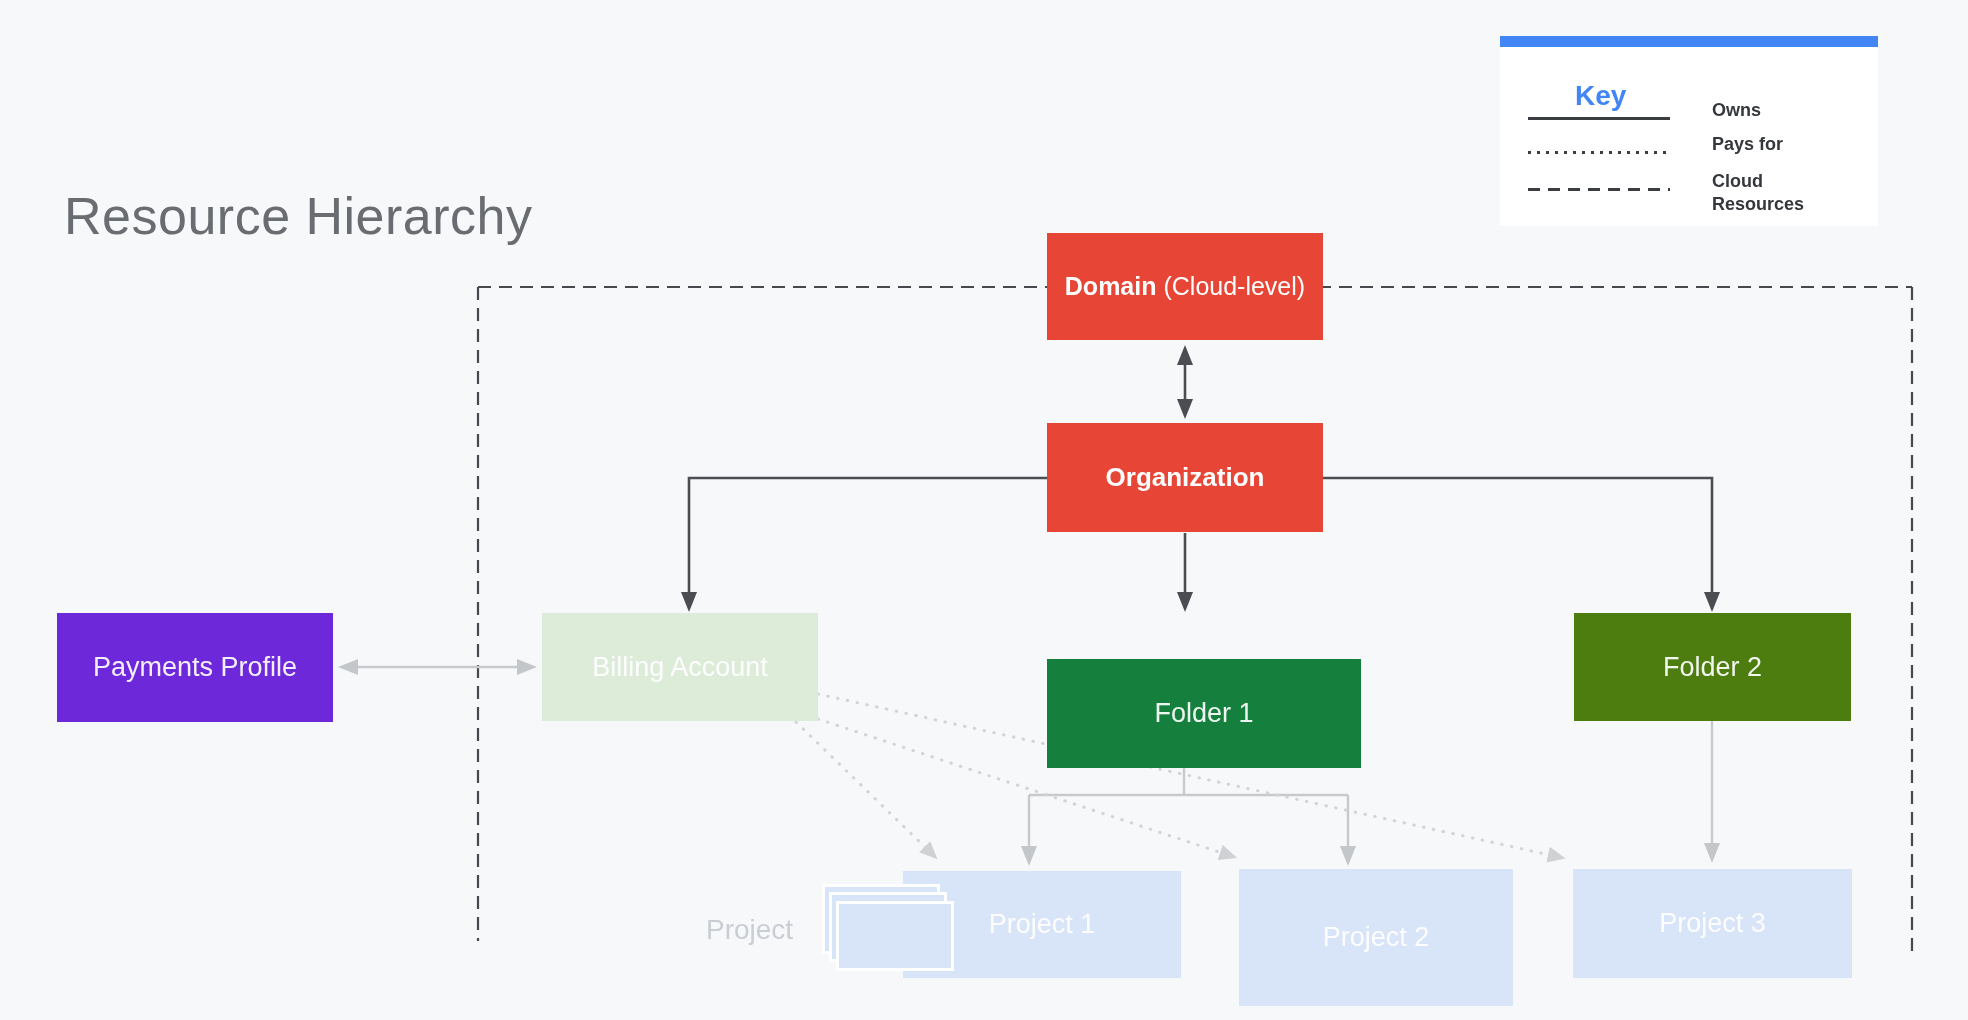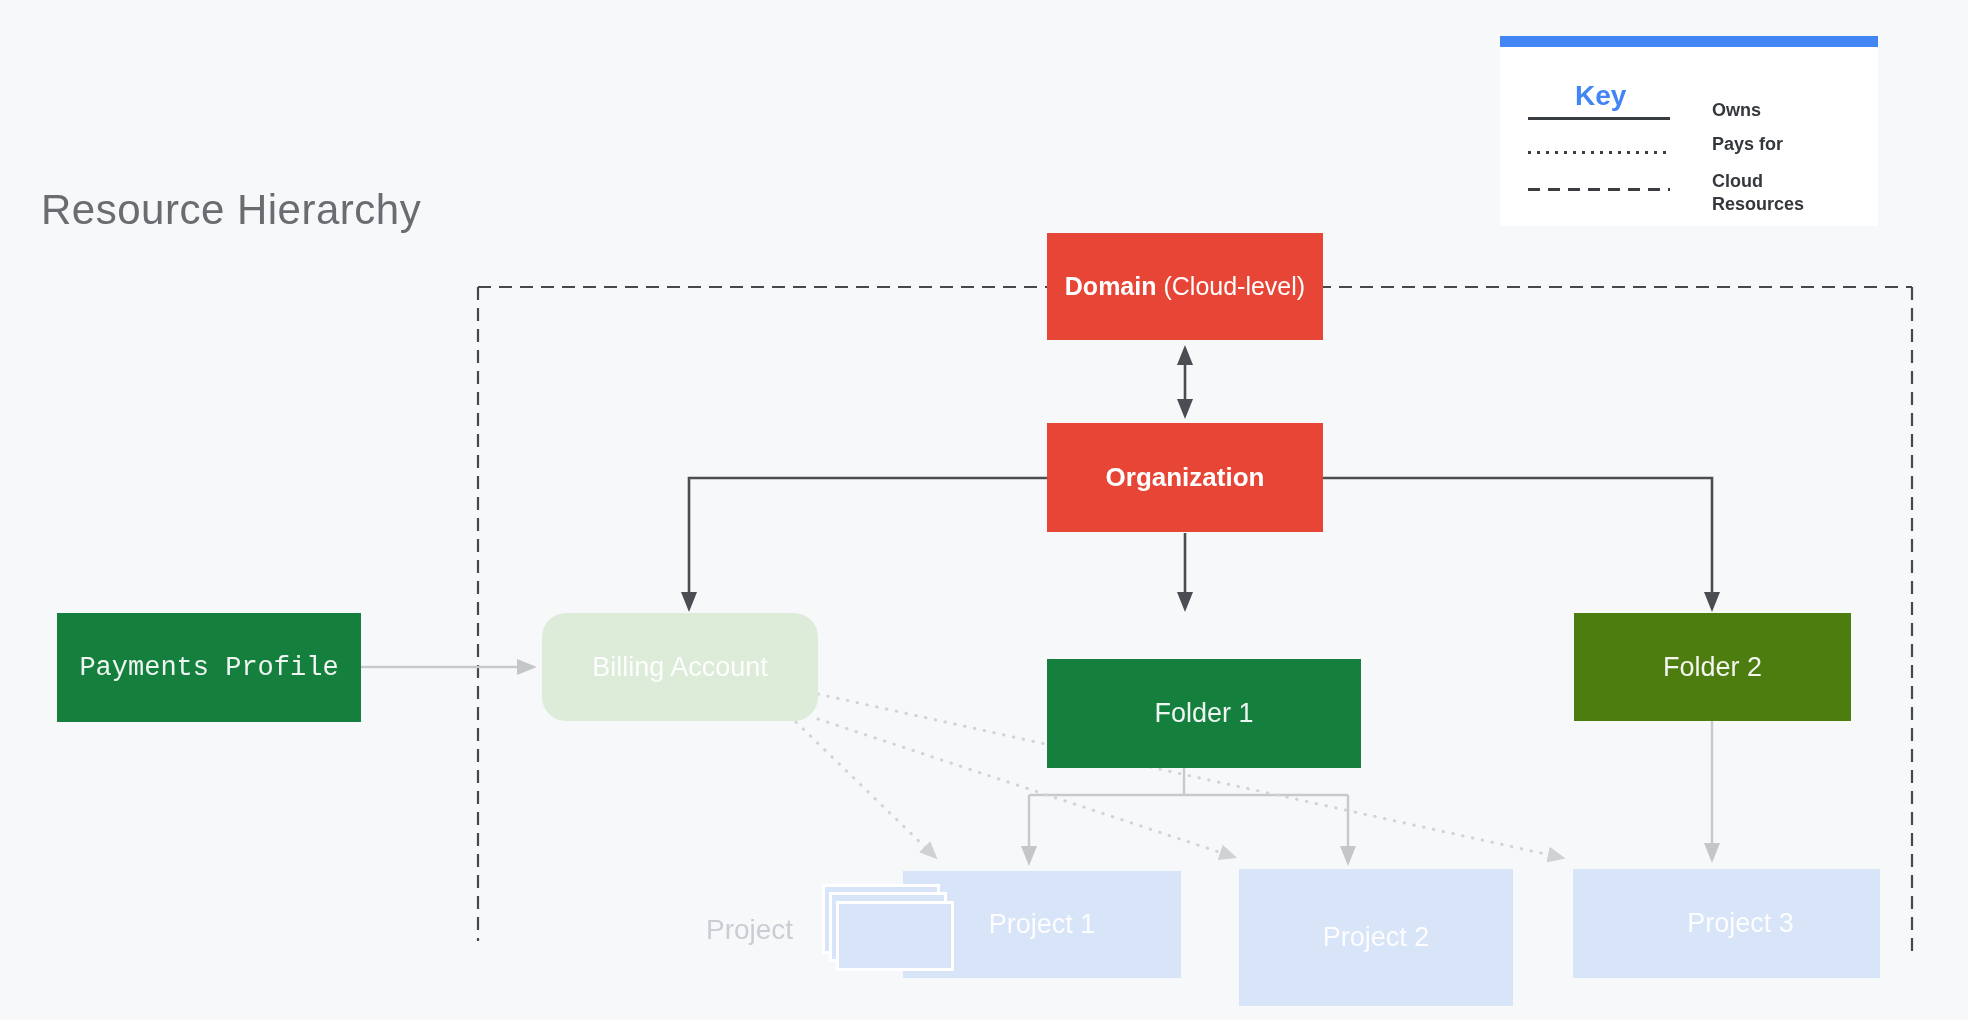--- a/index.html
+++ b/index.html
@@ -6,22 +6,22 @@
   body{
     width:1968px;height:1020px;overflow:hidden;
     background:#f7f8fa;
     font-family:"Liberation Sans",sans-serif;
     position:relative;
   }
   #stage{position:absolute;left:0;top:0;width:1968px;height:1020px;}
   #edges{position:absolute;left:0;top:0;z-index:1;}
 
   .page-title{
-    position:absolute;left:41px;top:186px;z-index:2;
-    font-size:42px;color:#696c70;letter-spacing:.5px;white-space:nowrap;
+    position:absolute;left:64px;top:186px;z-index:2;
+    font-size:52px;color:#696c70;letter-spacing:.5px;white-space:nowrap;
   }
 
   .node{
     position:absolute;z-index:3;
     display:flex;align-items:center;justify-content:center;
     color:#ffffff;font-size:27px;white-space:nowrap;
   }
   .node.red{font-size:25px;}
   .node.red .bold{font-weight:700;}
   .node.pastel{color:rgba(255,255,255,.93);}
@@ -107,45 +107,45 @@
 
   <div class="node red" style="left: 1047px; top: 233px; width: 276px; height: 107px; background-color: rgb(231, 69, 54);">
     <span class="bold">Domain</span>
       <span>&nbsp;(Cloud-level)</span>
   </div>
 
   <div class="node red" style="left: 1047px; top: 423px; width: 276px; height: 109px; font-weight: 700; font-size: 26px; background-color: rgb(231, 69, 54); align-items: center;">
     <span>Organization</span>
   </div>
 
-  <div class="node pastel" style="left: 57px; top: 613px; width: 304px; height: 109px; background-color: #15803d; font-family: Liberation Mono, monospace;">
+  <div class="node pastel" style="left: 57px; top: 613px; width: 276px; height: 109px; background-color: #6d28d9;">
     <span>Payments Profile</span>
   </div>
 
-  <div class="node pastel" style="left: 542px; top: 613px; width: 276px; height: 108px; background-color: rgb(221, 235, 217); border-radius: 24px;">
+  <div class="node pastel" style="left: 542px; top: 613px; width: 276px; height: 108px; background-color: rgb(221, 235, 217);">
     <span>Billing Account</span>
   </div>
 
   <div class="node pastel" style="left: 1047px; top: 613px; width: 314px; height: 109px; background-color: #15803d; margin-top: 46px;">
     <span>Folder 1</span>
   </div>
 
   <div class="node pastel" style="left: 1574px; top: 613px; width: 277px; height: 108px; background-color: #4d7c0f;">
     <span>Folder 2</span>
   </div>
 
   <div class="node pastel" style="left: 903px; top: 871px; width: 278px; height: 107px; background-color: rgb(216, 228, 248);">
     <span>Project 1</span>
   </div>
 
   <div class="node pastel" style="left: 1239px; top: 869px; width: 274px; height: 137px; background-color: rgb(216, 228, 248);">
     <span>Project 2</span>
   </div>
 
-  <div class="node pastel" style="left: 1573px; top: 869px; width: 279px; height: 109px; background-color: rgb(216, 228, 248); padding-left: 28px;">
+  <div class="node pastel" style="left: 1573px; top: 869px; width: 279px; height: 109px; background-color: rgb(216, 228, 248);">
     <span>Project 3</span>
   </div>
 
   <div class="labels-caption">Project</div>
   <div class="card-stack">
     <div class="card" style="left:0px;top:0px;"></div>
     <div class="card" style="left:7px;top:8px;"></div>
     <div class="card" style="left:14px;top:17px;"></div>
   </div>
 

